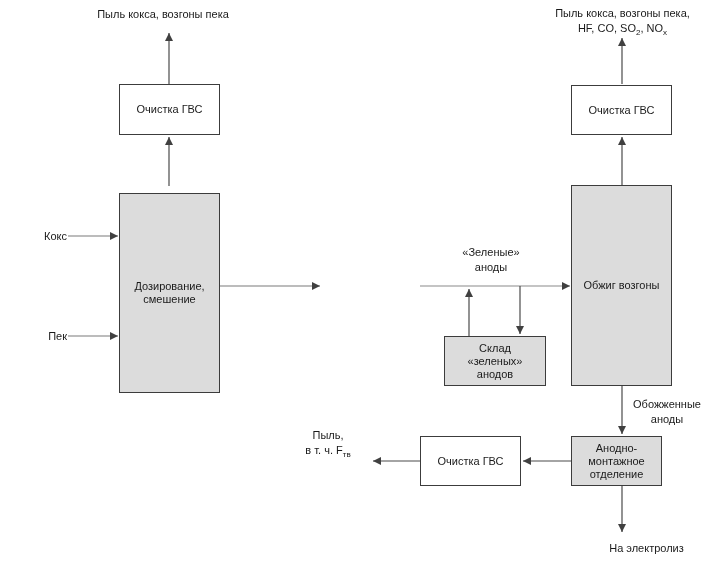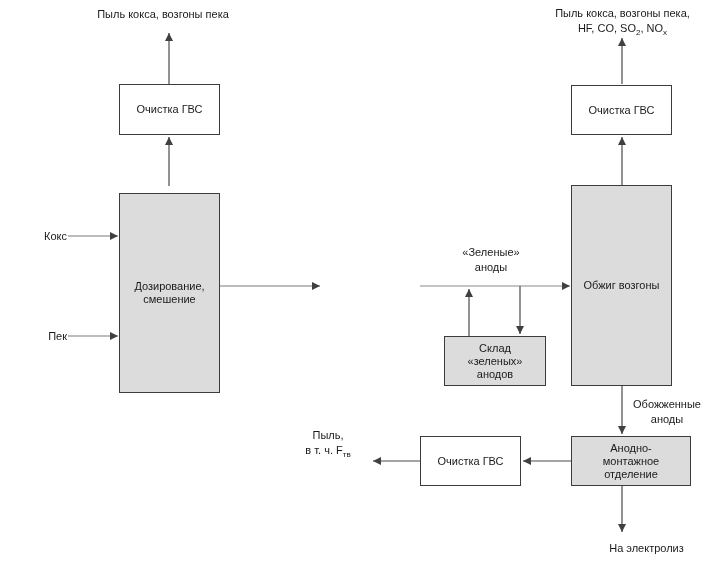--- a/index.html
+++ b/index.html
@@ -102,21 +102,21 @@
   </div>
 
   <div class="box gray" style="left:571px; top:185px; width:101px; height:201px;">
     <span>Обжиг возгоны</span>
   </div>
 
   <div class="box" style="left:571px; top:85px; width:101px; height:50px;">
     <span>Очистка ГВС</span>
   </div>
 
-  <div class="box gray" style="left:571px; top:436px; width:120px; height:50px; padding:0 10px;">
+  <div class="box gray" style="left:571px; top:436px; width:91px; height:50px; padding:0 10px;">
     <span>Анодно-монтажное отделение</span>
   </div>
 
   <div class="box" style="left:420px; top:436px; width:101px; height:50px;">
     <span>Очистка ГВС</span>
   </div>
 
   <div class="lbl" style="left:88px; top:7px; width:150px; line-height:14px;">
     <span>Пыль кокса, возгоны пека</span>
   </div>

